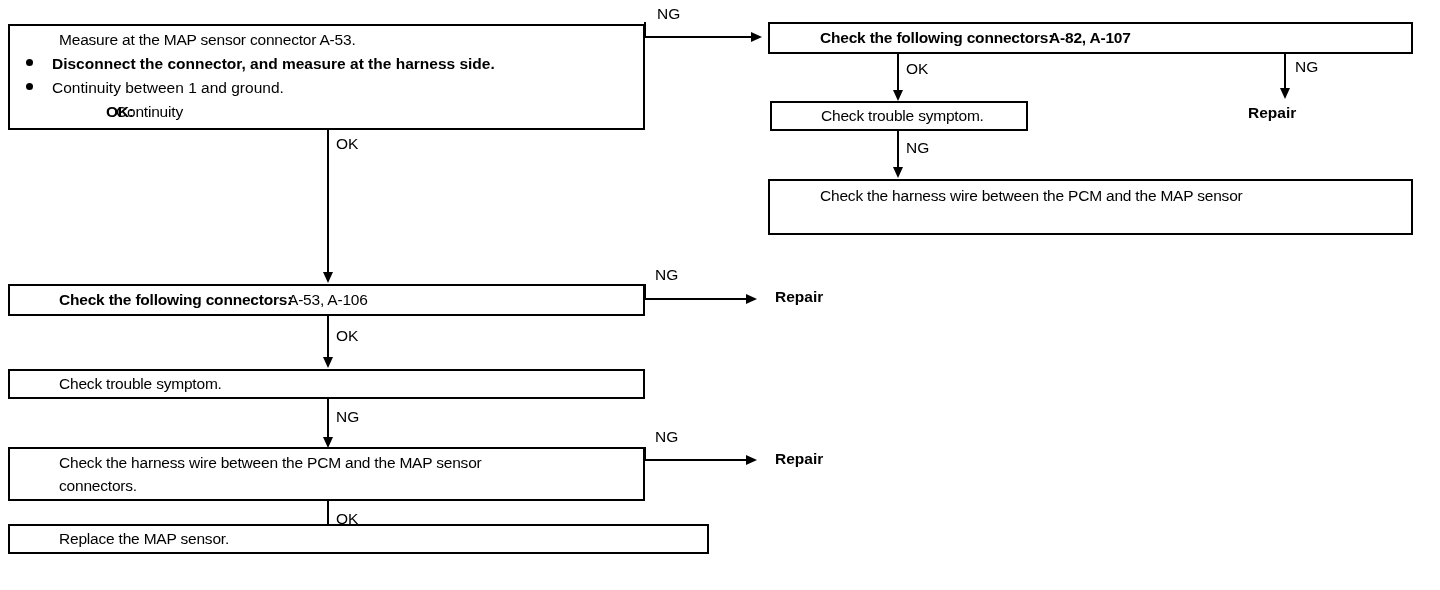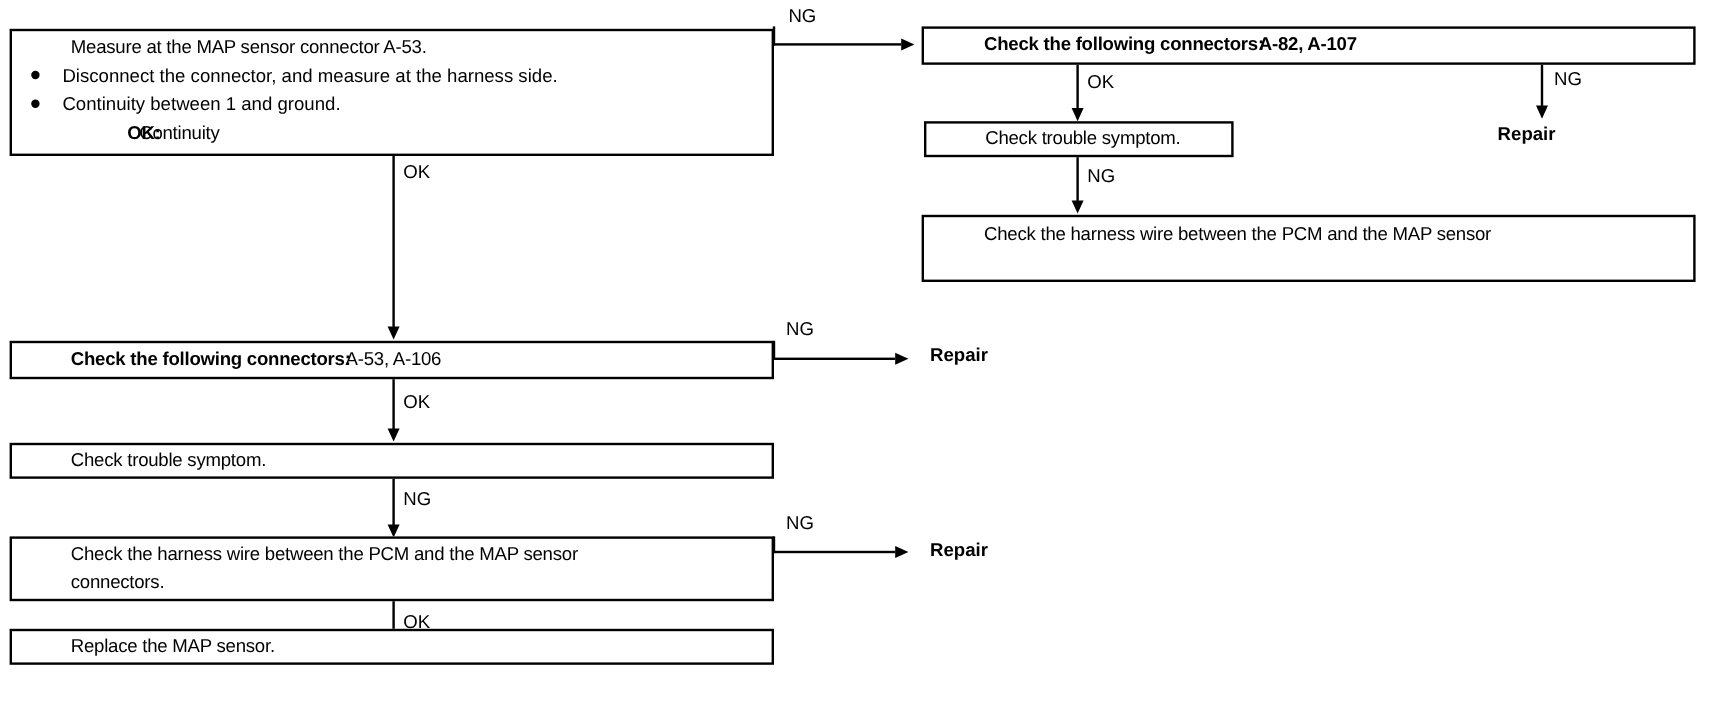--- a/index.html
+++ b/index.html
@@ -88,21 +88,21 @@
   }
 </style>
 </head>
 <body>
 
 <div id="canvas">
 
   <div class="box" style="left:8px; top:24px; width:637px; height:106px;">
     <div class="box-text" style="left:9px; top:2px;">Measure at the MAP sensor connector A-53.</div>
     <span class="bullet-dot" style="left:16px; top:33px;"></span>
-    <div class="bullet-row" style="left:42px; top:26px;">Disconnect the connector, and measure at the harness side.</div>
+    <div class="bullet-row" style="left:42px; top:26px;font-weight:bold;">Disconnect the connector, and measure at the harness side.</div>
     <span class="bullet-dot" style="left:16px; top:57px;"></span>
     <div class="bullet-row" style="left:42px; top:50px;">Continuity between 1 and ground.</div>
     <div class="box-text b-bold" style="left:56px; top:74px;">OK:</div>
     <div class="box-text" style="left:66px; top:74px;">Continuity</div>
   </div>
 
   <div class="vline" style="left:644px; top:22px; height:16px;"></div>
   <div class="hline" style="left:644px; top:36px; width:107px;"></div>
   <div class="arrow-right" style="left:751px; top:32px;"></div>
   <div class="edge-label" style="left:657px; top:5px;">NG</div>
@@ -142,21 +142,21 @@
   <div class="vline" style="left:644px; top:447px; height:14px;"></div>
   <div class="hline" style="left:644px; top:459px; width:102px;"></div>
   <div class="arrow-right" style="left:746px; top:455px;"></div>
   <div class="edge-label" style="left:655px; top:428px;">NG</div>
   <div class="terminal" style="left:775px; top:450px;">Repair</div>
 
   <div class="vline" style="left:327px; top:501px; height:44px;"></div>
   <div class="arrow-down" style="left:323px; top:542px;"></div>
   <div class="edge-label" style="left:336px; top:510px;">OK</div>
 
-  <div class="box" style="left:8px; top:524px; width:637px; height:30px;">
+  <div class="box" style="left:8px; top:524px; width:701px; height:30px;">
     <div class="box-text" style="left:9px; top:1px;">Replace the MAP sensor.</div>
   </div>
 
   <div class="box" style="left:768px; top:22px; width:645px; height:32px;">
     <div class="box-text b-bold" style="left:10px; top:2px;">Check the following connectors:</div>
     <div class="box-text" style="left:239px; top:2px;font-weight:bold;">A-82, A-107</div>
   </div>
 
   <div class="vline" style="left:897px; top:54px; height:38px;"></div>
   <div class="arrow-down" style="left:893px; top:90px;"></div>

